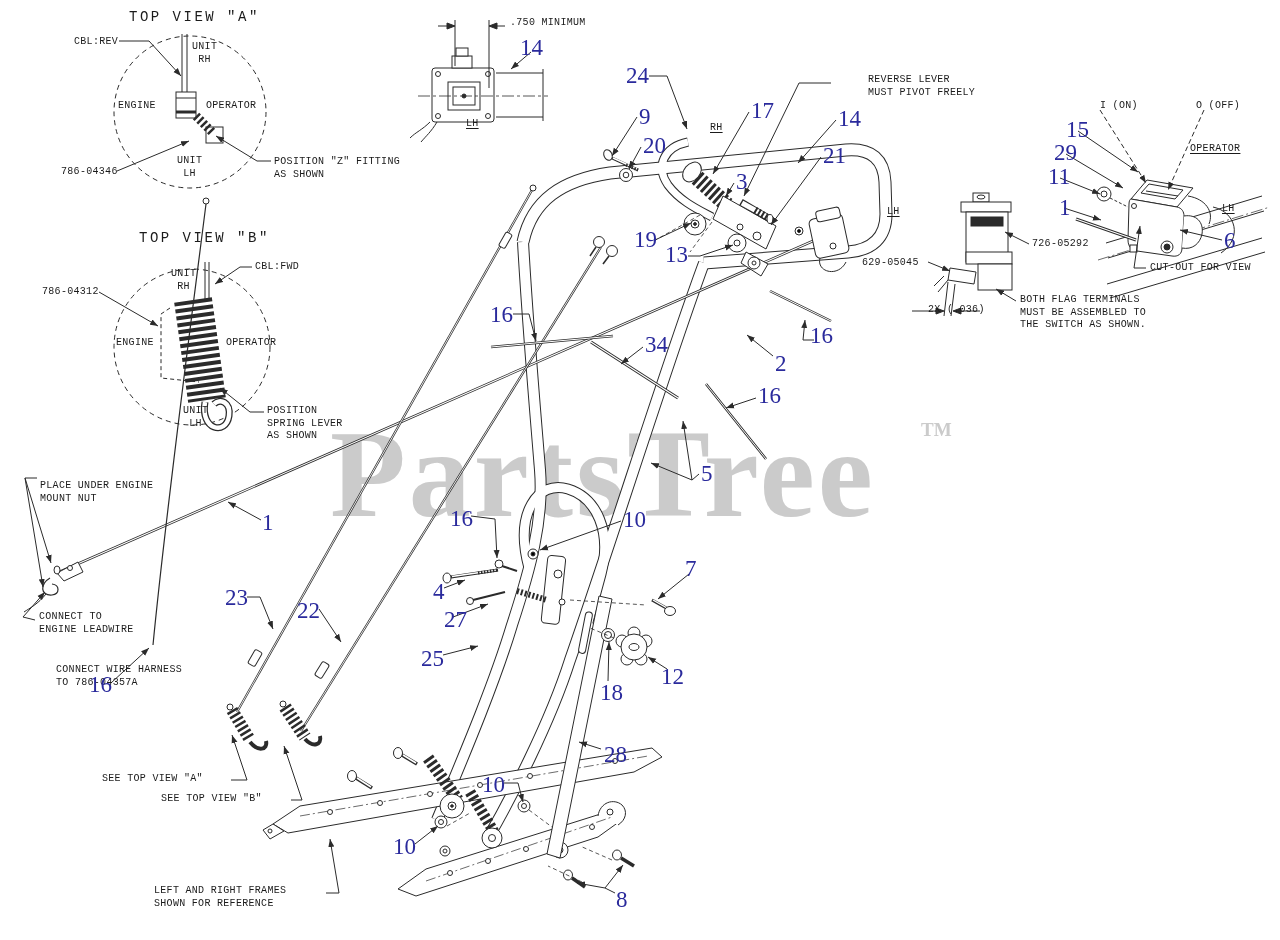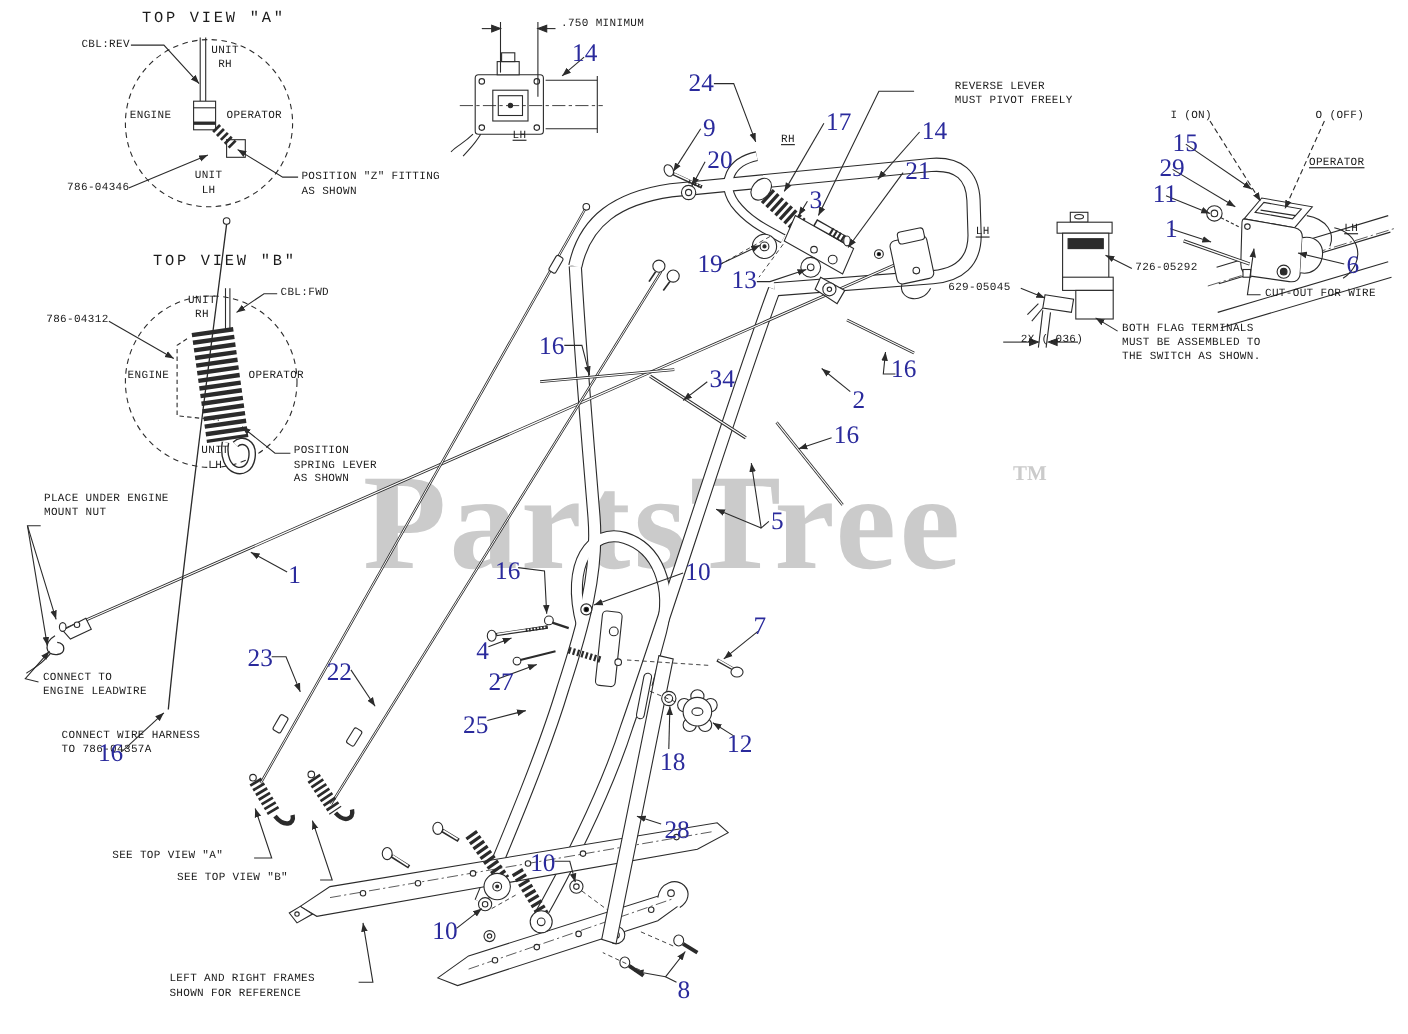--- a/index.html
+++ b/index.html
@@ -397,32 +397,32 @@
       <div class="note" style="left: 226px; top: 337px;">OPERATOR</div>
       <div class="note" style="left: 183px; top: 405px;">UNIT
  LH</div>
       <div class="note" style="left: 267px; top: 405px;">POSITION
 SPRING LEVER
 AS SHOWN</div>
       <div class="note" style="left: 834px; top: 74px; margin-left: 34px;">REVERSE LEVER
 MUST PIVOT FREELY</div>
       <div class="note u" style="left: 710px; top: 122px;">RH</div>
       <div class="note u" style="left: 887px; top: 206px;">LH</div>
-      <div class="note" style="left: 1064px; top: 100px;">I (ON)</div>
+      <div class="note" style="left: 1100px; top: 100px;">I (ON)</div>
       <div class="note" style="left: 1196px; top: 100px;">O (OFF)</div>
       <div class="note u" style="left: 1190px; top: 143px;">OPERATOR</div>
       <div class="note u" style="left: 1222px; top: 203px;">LH</div>
       <div class="note" style="left: 1032px; top: 238px;">726-05292</div>
-      <div class="note" style="left: 1150px; top: 262px;">CUT-OUT FOR WIRE</div>
+      <div class="note" style="left: 1150px; top: 262px;">CUT-OUT FOR VIEW</div>
       <div class="note" style="left: 862px; top: 257px;">629-05045</div>
       <div class="note" style="left: 928px; top: 304px;">2X (.036)</div>
       <div class="note" style="left: 1020px; top: 294px;">BOTH FLAG TERMINALS
 MUST BE ASSEMBLED TO
 THE SWITCH AS SHOWN.</div>
-      <div class="note" style="left: 40px; top: 448px;">PLACE UNDER ENGINE
+      <div class="note" style="left: 40px; top: 480px;">PLACE UNDER ENGINE
 MOUNT NUT</div>
       <div class="note" style="left: 39px; top: 611px;">CONNECT TO
 ENGINE LEADWIRE</div>
       <div class="note" style="left: 56px; top: 664px;">CONNECT WIRE HARNESS
 TO 786-04357A</div>
       <div class="note" style="left: 102px; top: 773px;">SEE TOP VIEW "A"</div>
       <div class="note" style="left: 161px; top: 793px;">SEE TOP VIEW "B"</div>
       <div class="note" style="left: 154px; top: 885px;">LEFT AND RIGHT FRAMES
 SHOWN FOR REFERENCE</div>
       <span class="callout" style="left: 520px; top: 36px;">14</span>

